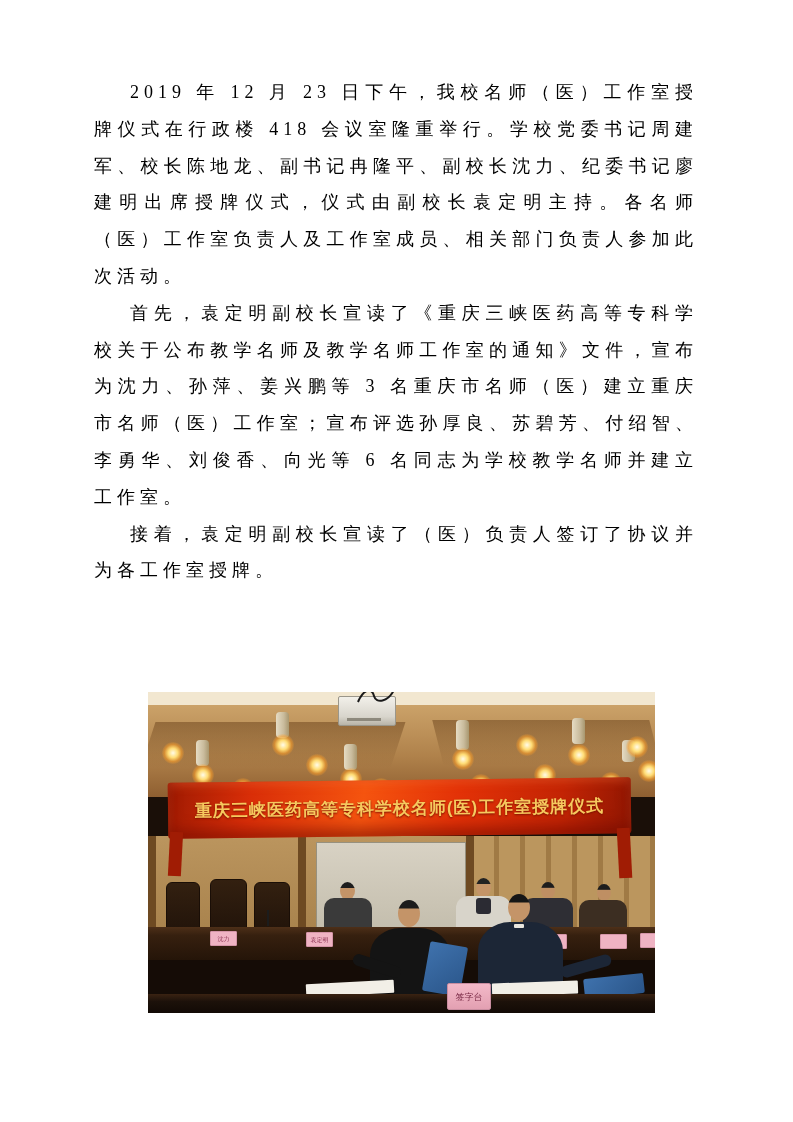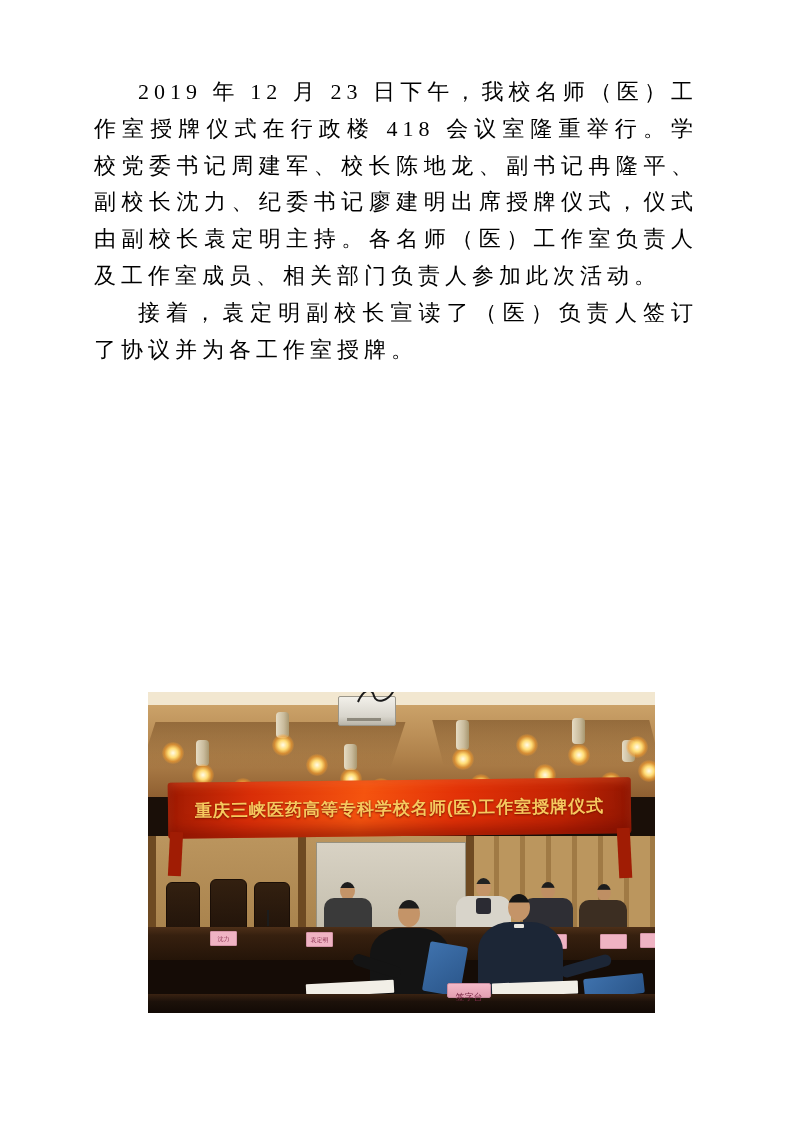--- a/index.html
+++ b/index.html
@@ -9,21 +9,21 @@
     background:#ffffff; overflow:hidden;
     font-family:"Liberation Serif","DejaVu Serif",serif; color:#000;
   }
   .content { position:absolute; left:94px; top:74px; width:604px; }
   .doc-title {
     font-size:26px; font-weight:bold; text-align:center;
     letter-spacing:2px; line-height:36px; margin-bottom:46px;
     font-family:"Liberation Serif","DejaVu Serif",serif;
   }
   .para {
-    font-size:22px; line-height:36.8px; letter-spacing:5px;
+    font-size:18px; line-height:36.8px; letter-spacing:5px;
     text-align:justify; text-indent:2em; color:#000;
   }
   
   .photo {
     position:absolute; left:148px; top:692px; width:507px; height:321px;
     background:#1a0f08; overflow:hidden;
   }
   .abs { position:absolute; }
   .ceiling-top { left:0; top:0; width:100%; height:13px; background:#f2e7d0; }
   .ceiling {
@@ -92,34 +92,35 @@
     left:0; top:302px; width:100%; height:19px;
     background:linear-gradient(180deg,#3a2312 0%,#1c110a 40%,#120a05 100%);
   }
   .name-card {
     width:27px; height:15px; background:#efb3c3; border:1px solid #d495a8;
     border-radius:1px; font-size:6px; color:#8a3050; text-align:center;
     line-height:14px; overflow:hidden; letter-spacing:0;
     font-family:"Liberation Sans","DejaVu Sans",sans-serif;
   }
   .sign-card {
-    left:299px; top:291px; width:44px; height:15px;
+    left:299px; top:291px; width:44px; height:27px;
     background:linear-gradient(180deg,#f3b9c8,#e3a0b2); border:1px solid #c98da0;
     border-radius:2px; font-size:9px; color:#7c2c48; text-align:center;
     line-height:26px; font-family:"Liberation Sans","DejaVu Sans",sans-serif;
   }
   .paper { background:#f2efe7; border-radius:1px; box-shadow:0 1px 1px rgba(0,0,0,.4); }
   .folder { background:linear-gradient(135deg,#3f72ad,#2a5589); border-radius:2px; }
 </style>
 </head>
 <body>
 
 <div class="page">
   <div class="content">
     <p class="para">2019 年 12 月 23 日下午，我校名师（医）工作室授牌仪式在行政楼 418 会议室隆重举行。学校党委书记周建军、校长陈地龙、副书记冉隆平、副校长沈力、纪委书记廖建明出席授牌仪式，仪式由副校长袁定明主持。各名师（医）工作室负责人及工作室成员、相关部门负责人参加此次活动。</p>
+    <p class="para">首先，袁定明副校长宣读了《重庆三峡医药高等专科学校关于公布教学名师及教学名师工作室的通知》文件，宣布为沈力、孙萍、姜兴鹏等 3 名重庆市名师（医）建立重庆市名师（医）工作室；宣布评选孙厚良、苏碧芳、付绍智、李勇华、刘俊香、向光等 6 名同志为学校教学名师并建立工作室。</p>
     <p class="para">接着，袁定明副校长宣读了（医）负责人签订了协议并为各工作室授牌。</p>
   </div>
 
   <div class="photo">
 
     <div class="abs ceiling-top"></div>
     <div class="abs ceiling"></div>
     <div class="abs soffit" style="left:0;top:30px;width:250px;transform:skewX(-18deg);"></div>
     <div class="abs soffit" style="left:290px;top:28px;width:217px;transform:skewX(14deg);"></div>
 

